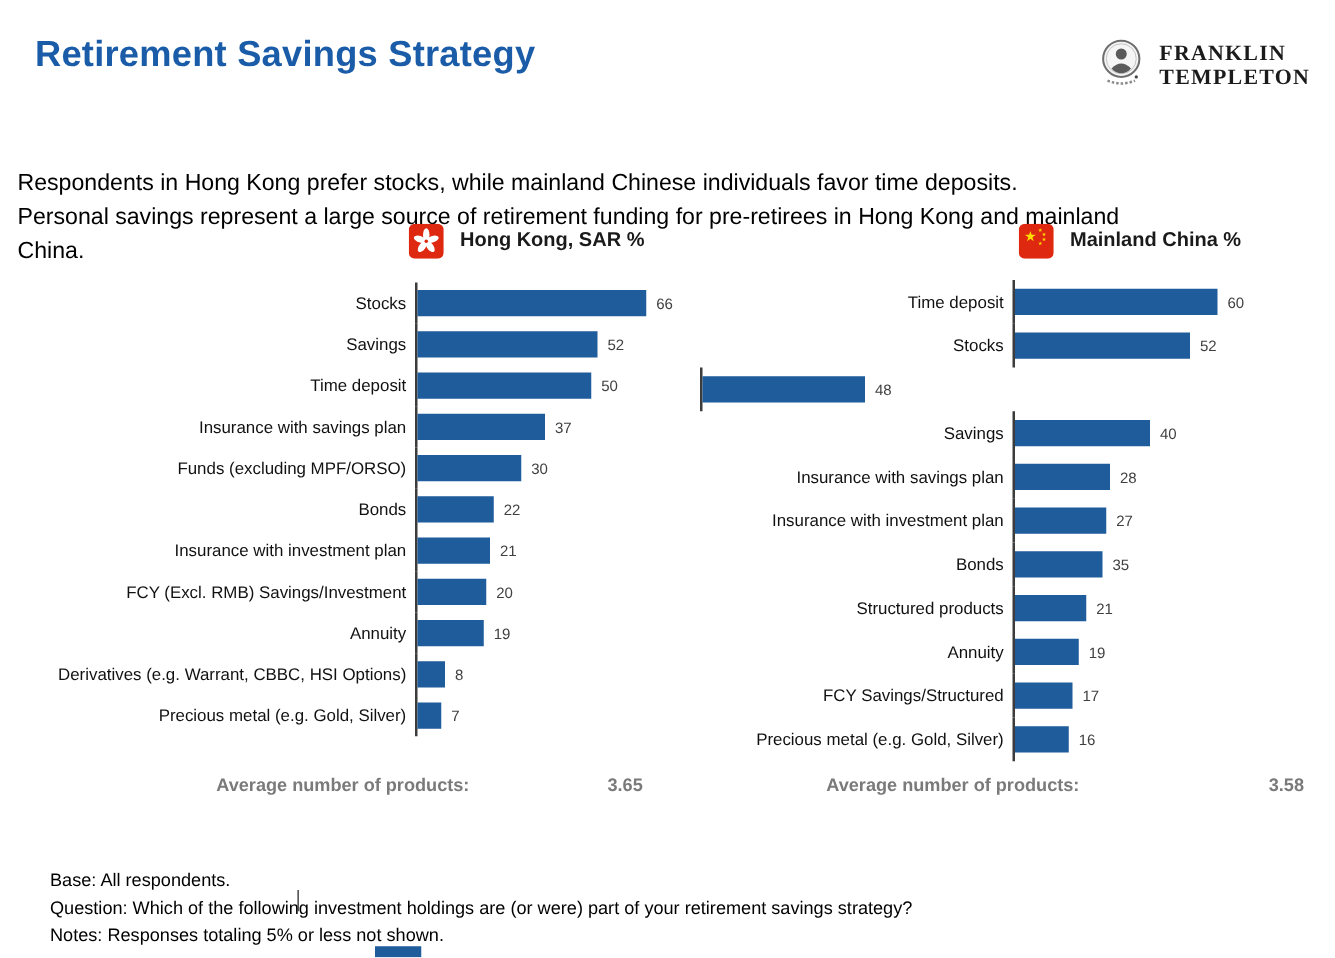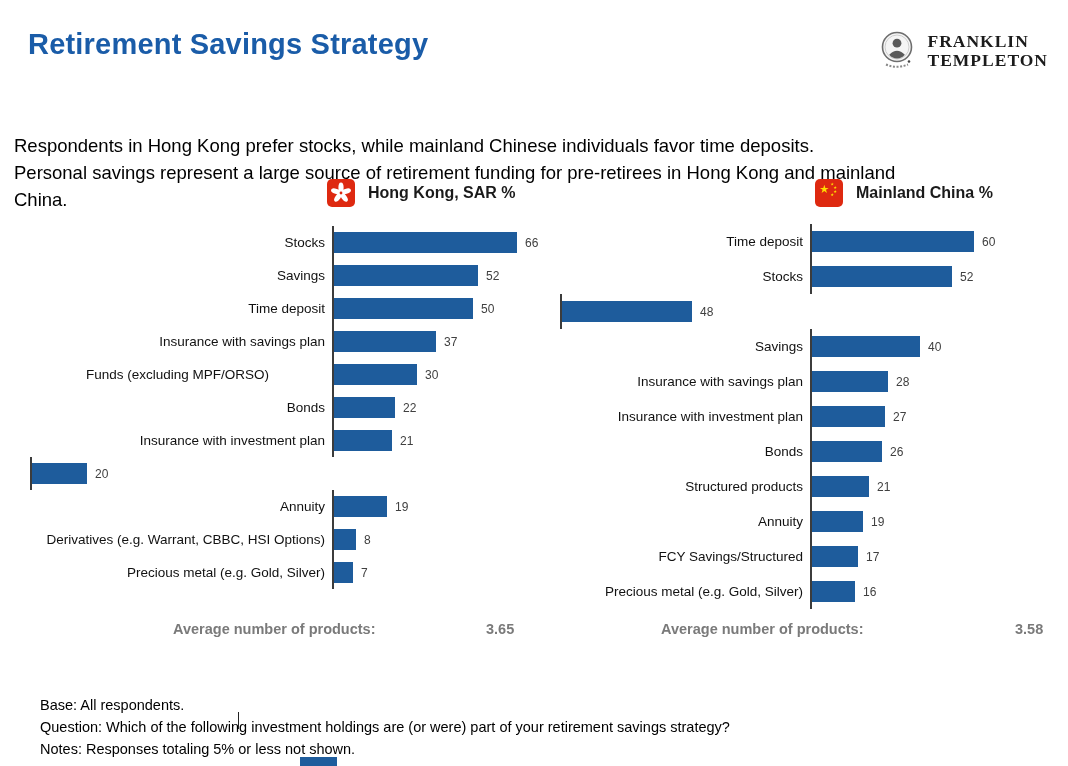--- a/index.html
+++ b/index.html
@@ -133,41 +133,42 @@
           </div>
         </div>
         <div class="crow" style="height: 33px;">
           <div class="clabel" style="width: 302px;">Insurance with savings plan</div>
           <div class="cbararea">
             <div class="cbar" style="width: 102px; background: rgb(30, 92, 156);"></div>
             <span class="cval">37</span>
           </div>
         </div>
         <div class="crow" style="height: 33px;">
-          <div class="clabel" style="width: 302px; text-align: center;">Funds (excluding MPF/ORSO)</div>
+          <div class="clabel" style="width: 302px;">Funds (excluding MPF/ORSO)</div>
           <div class="cbararea">
             <div class="cbar" style="width: 83px; background: rgb(30, 92, 156);"></div>
             <span class="cval">30</span>
           </div>
         </div>
         <div class="crow" style="height: 33px;">
           <div class="clabel" style="width: 302px;">Bonds</div>
           <div class="cbararea">
             <div class="cbar" style="width: 61px; background: rgb(30, 92, 156);"></div>
             <span class="cval">22</span>
           </div>
         </div>
         <div class="crow" style="height: 33px;">
           <div class="clabel" style="width: 302px;">Insurance with investment plan</div>
           <div class="cbararea">
             <div class="cbar" style="width: 58px; background: rgb(30, 92, 156);"></div>
             <span class="cval">21</span>
           </div>
         </div>
         <div class="crow" style="height: 33px;">
+          <div class="clabel" style="width: 302px;">FCY (Excl. RMB) Savings/Investment</div>
           <div class="cbararea">
             <div class="cbar" style="width: 55px; background: rgb(30, 92, 156);"></div>
             <span class="cval">20</span>
           </div>
         </div>
         <div class="crow" style="height: 33px;">
           <div class="clabel" style="width: 302px;">Annuity</div>
           <div class="cbararea">
             <div class="cbar" style="width: 53px; background: rgb(30, 92, 156);"></div>
             <span class="cval">19</span>
@@ -245,21 +246,21 @@
           <div class="clabel" style="width: 250px;">Insurance with investment plan</div>
           <div class="cbararea">
             <div class="cbar" style="width: 73px; background: rgb(30, 92, 156);"></div>
             <span class="cval">27</span>
           </div>
         </div>
         <div class="crow" style="height: 35px;">
           <div class="clabel" style="width: 250px;">Bonds</div>
           <div class="cbararea">
             <div class="cbar" style="width: 70px; background: rgb(30, 92, 156);"></div>
-            <span class="cval">26</span>
+            <span class="cval">35</span>
           </div>
         </div>
         <div class="crow" style="height: 35px;">
           <div class="clabel" style="width: 250px;">Structured products</div>
           <div class="cbararea">
             <div class="cbar" style="width: 57px; background: rgb(30, 92, 156);"></div>
             <span class="cval">21</span>
           </div>
         </div>
         <div class="crow" style="height: 35px;">

